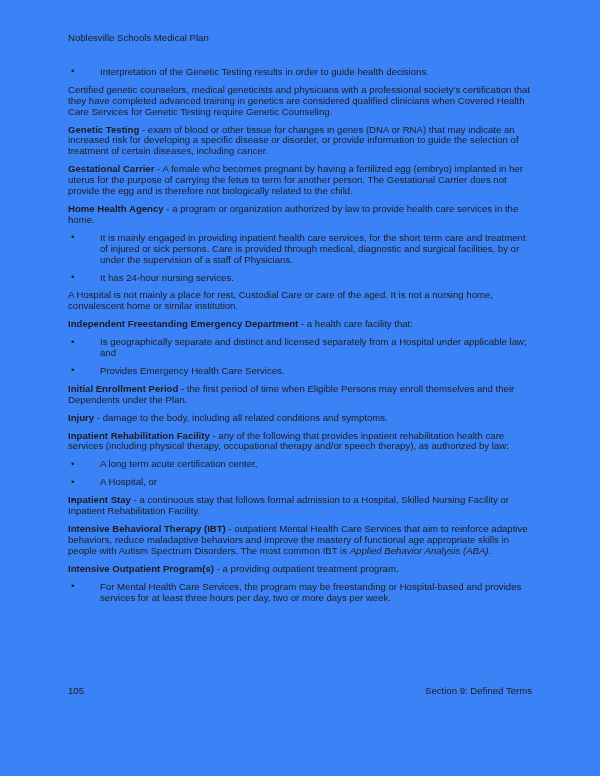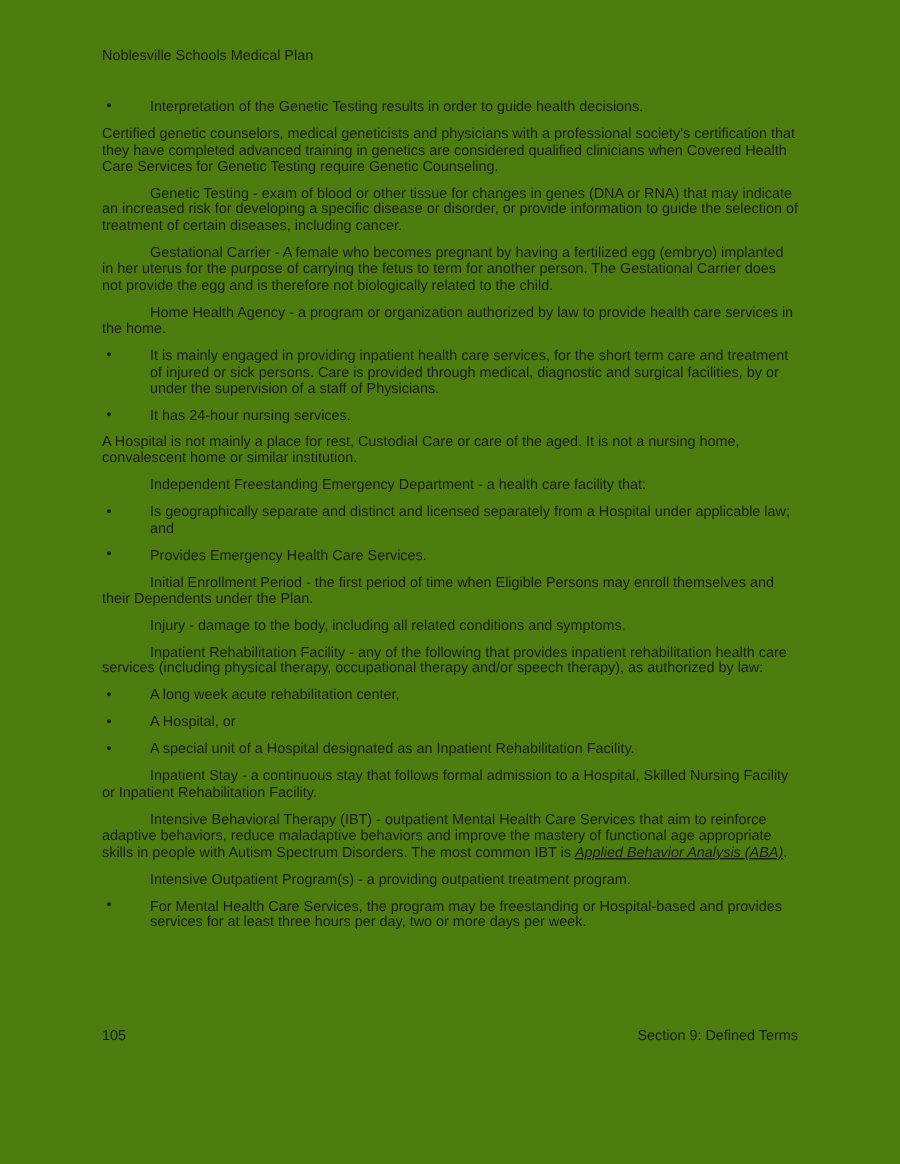--- a/index.html
+++ b/index.html
@@ -1,34 +1,34 @@
 <!DOCTYPE html>
 <html><head>
 <meta charset="utf-8">
 <style>
   html, body { margin: 0; padding: 0; background: #ffffff; }
   .page {
     width: 600px;
     height: 776px;
     box-sizing: border-box;
     position: relative;
-    background: #4d7c0f;
+    background: #3b82f6;
     color: #1c1c1c;
     font-family: "Liberation Sans", sans-serif;
     font-size: 9.6px;
     line-height: 10.9px;
     padding: 33px 68px 0 68px;
     overflow: hidden;
   }
   .doc-header { margin-bottom: 23px; }
   .block { margin-bottom: 7px; }
   .bullet { position: relative; padding-left: 32px; }
   .bullet-marker { position: absolute; left: 3px; top: -0.5px; }
-  .seg-bold { font-weight: normal; margin-left: 32px; }
-  .seg-italic { font-style: italic; text-decoration: underline; }
+  .seg-bold { font-weight: bold; }
+  .seg-italic { font-style: italic; }
   .seg-normal { font-weight: normal; margin-top: 15px; }
   .footer {
     position: absolute;
     left: 68px;
     right: 68px;
     top: 686px;
     display: flex;
     justify-content: space-between;
     text-align: center;
   }
@@ -47,23 +47,23 @@
       <div class="block paragraph"><span class="seg-bold">Home Health Agency</span><span class="seg-normal"> - a program or organization authorized by law to provide health care services in the home.</span></div>
       <div class="block bullet"><span class="bullet-marker">•</span><span class="seg-normal">It is mainly engaged in providing inpatient health care services, for the short term care and treatment of injured or sick persons. Care is provided through medical, diagnostic and surgical facilities, by or under the supervision of a staff of Physicians.</span></div>
       <div class="block bullet"><span class="bullet-marker">•</span><span class="seg-normal">It has 24-hour nursing services.</span></div>
       <div class="block paragraph"><span class="seg-normal">A Hospital is not mainly a place for rest, Custodial Care or care of the aged. It is not a nursing home, convalescent home or similar institution.</span></div>
       <div class="block paragraph"><span class="seg-bold">Independent Freestanding Emergency Department</span><span class="seg-normal"> - a health care facility that:</span></div>
       <div class="block bullet"><span class="bullet-marker">•</span><span class="seg-normal">Is geographically separate and distinct and licensed separately from a Hospital under applicable law; and</span></div>
       <div class="block bullet"><span class="bullet-marker">•</span><span class="seg-normal">Provides Emergency Health Care Services.</span></div>
       <div class="block paragraph"><span class="seg-bold">Initial Enrollment Period</span><span class="seg-normal"> - the first period of time when Eligible Persons may enroll themselves and their Dependents under the Plan.</span></div>
       <div class="block paragraph"><span class="seg-bold">Injury</span><span class="seg-normal"> - damage to the body, including all related conditions and symptoms.</span></div>
       <div class="block paragraph"><span class="seg-bold">Inpatient Rehabilitation Facility</span><span class="seg-normal"> - any of the following that provides inpatient rehabilitation health care services (including physical therapy, occupational therapy and/or speech therapy), as authorized by law:</span></div>
-      <div class="block bullet"><span class="bullet-marker">•</span><span class="seg-normal">A long week acute rehabilitation center,</span></div>
+      <div class="block bullet"><span class="bullet-marker">•</span><span class="seg-normal">A long term acute certification center,</span></div>
       <div class="block bullet"><span class="bullet-marker">•</span><span class="seg-normal">A Hospital, or</span></div>
-      <div class="block bullet"><span class="bullet-marker">•</span><span class="seg-normal">A special unit of a Hospital designated as an Inpatient Rehabilitation Facility.</span></div>
+      <div class="block bullet"><span class="bullet-marker">•</span></div>
       <div class="block paragraph"><span class="seg-bold">Inpatient Stay</span><span class="seg-normal"> - a continuous stay that follows formal admission to a Hospital, Skilled Nursing Facility or Inpatient Rehabilitation Facility.</span></div>
       <div class="block paragraph"><span class="seg-bold">Intensive Behavioral Therapy (IBT)</span><span class="seg-normal"> - outpatient Mental Health Care Services that aim to reinforce adaptive behaviors, reduce maladaptive behaviors and improve the mastery of functional age appropriate skills in people with Autism Spectrum Disorders. The most common IBT is </span><span class="seg-italic">Applied Behavior Analysis (ABA)</span><span class="seg-normal">.</span></div>
       <div class="block paragraph"><span class="seg-bold">Intensive Outpatient Program(s)</span><span class="seg-normal"> - a providing outpatient treatment program.</span></div>
       <div class="block bullet"><span class="bullet-marker">•</span><span class="seg-normal">For Mental Health Care Services, the program may be freestanding or Hospital-based and provides services for at least three hours per day, two or more days per week.</span></div>
     </div>
 
   <div class="footer">
     <span>105</span>
     <span>Section 9: Defined Terms</span>
   </div>

